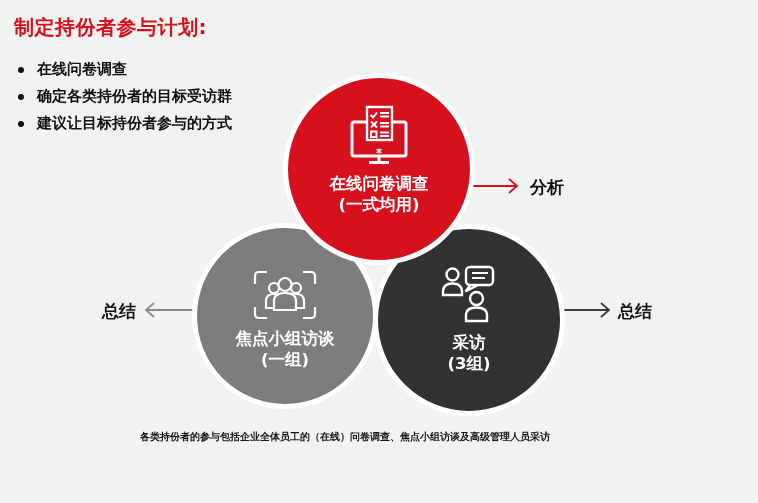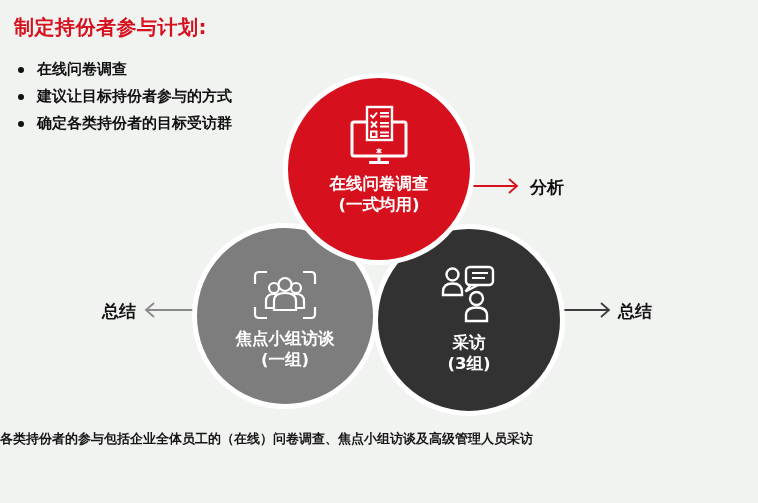--- a/index.html
+++ b/index.html
@@ -54,43 +54,44 @@
   }
   .circle svg{flex:none;margin-bottom:7px;}
   .arrow-svg{position:absolute;overflow:visible;}
   .arrow-label{
     position:absolute;
     font-size:17px;font-weight:bold;color:#111;
     white-space:nowrap;
   }
   .caption{
     position:absolute;left:0;top:430px;width:690px;
-    font-size:13px;font-weight:bold;color:#161616;
+    text-align:center;
+    font-size:10px;font-weight:bold;color:#161616;
     white-space:nowrap;
   }
 </style>
 </head>
 <body>
 
 <div class="canvas">
 
   <h1 class="title">制定持份者参与计划:</h1>
 
   <ul class="bullets">
     <li>
       <span class="dot"></span>
       <span>在线问卷调查</span>
     </li>
     <li>
       <span class="dot"></span>
-      <span>建议让目标持份者参与的方式</span>
+      <span>确定各类持份者的目标受访群</span>
     </li>
     <li>
       <span class="dot"></span>
-      <span>确定各类持份者的目标受访群</span>
+      <span>建议让目标持份者参与的方式</span>
     </li>
   </ul>
 
   <div class="circle circle-gray">
     <svg width="64" height="51" viewBox="0 0 64 51">
       <g fill="none" stroke="#ffffff" stroke-width="2.2">
         <path d="M14 2 H6 Q2 2 2 6 V14"></path>
         <path d="M50 2 H58 Q62 2 62 6 V14"></path>
         <path d="M2 37 V44 Q2 48 6 48 H14"></path>
         <path d="M62 37 V44 Q62 48 58 48 H50"></path>

